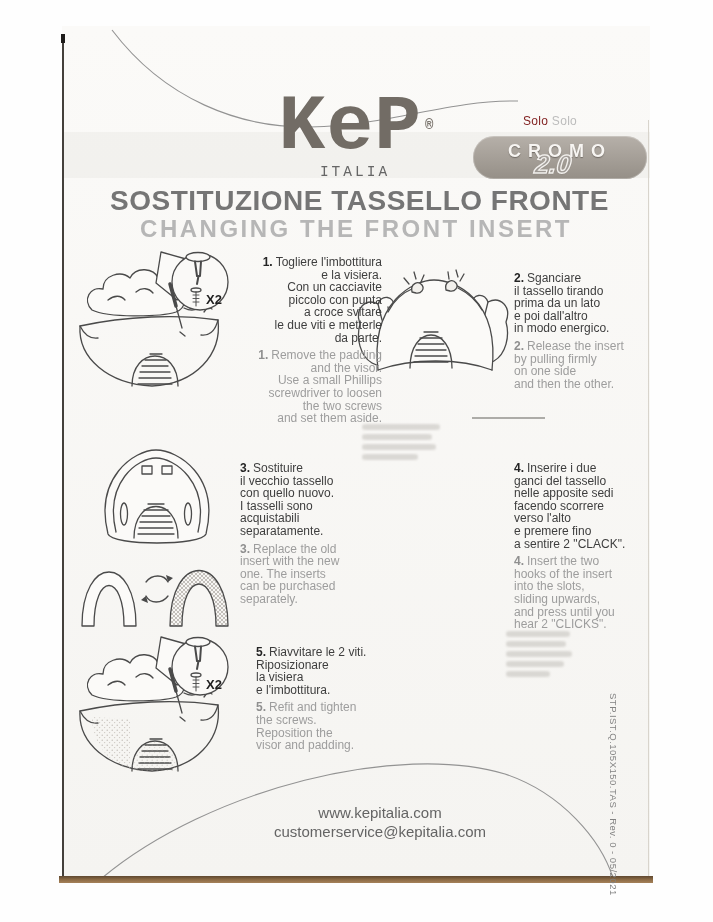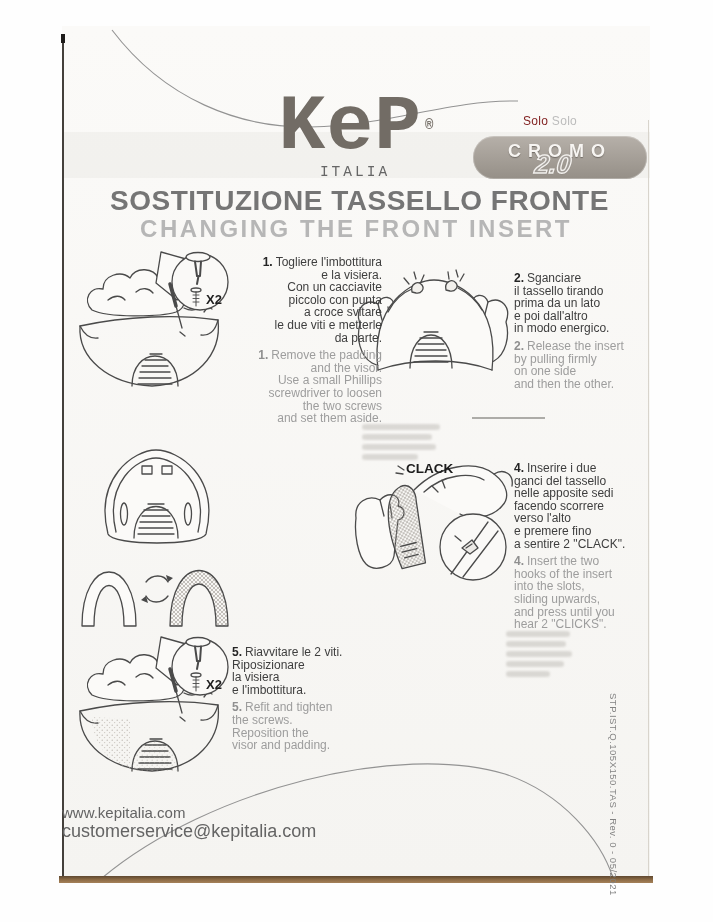--- a/index.html
+++ b/index.html
@@ -40,39 +40,39 @@
 
   
   .step-text{width:142px;font-size:12px;line-height:12.6px;}
   .para{margin:0;}
   .para .body{white-space:pre-line;}
   .para .num{margin-right:3px;font-weight:700;}
   .para.it{color:#3e3e3e;} .para.it .num{color:#242424;}
   .para.en{color:#9d9d9d;margin-top:5px;} .para.en .num{color:#8f8f8f;}
   .t1{left:240px;top:256px;text-align:right;} .t2{left:514px;top:272px;}
   .t3{left:240px;top:462px;} .t4{left:514px;top:462px;}
-  .t5{left:232px;top:646px;}
+  .t5{left:256px;top:646px;}
 
   
   .il{pointer-events:none;}
   .il1{left:66px;top:244px;} .il2{left:352px;top:250px;}
   .il3{left:76px;top:434px;} .il4{left:352px;top:446px;}
   .il5{left:66px;top:629px;}
   .il svg text{font-family:"Liberation Sans",sans-serif;}
 
   
   .ghost{opacity:.42;filter:blur(1.2px);}
   .ghost .bar{height:6px;border-radius:3px;background:#b2afa9;margin-bottom:4px;}
   .ghost-a{left:362px;top:424px;width:82px;}
   .ghost-b{left:506px;top:631px;width:68px;}
   .ghost-rule{left:472px;top:417px;width:73px;height:2px;background:#8d8b88;opacity:.7;}
 
   
-  .footer{left:62px;top:803px;width:588px;text-align:left;color:#646464;line-height:19px;}
-  .site{font-size:15px;} .email{font-size:18px;}
+  .footer{left:62px;top:803px;width:588px;text-align:center;color:#646464;line-height:19px;padding-left:24px;}
+  .site{font-size:15px;} .email{font-size:15px;}
   .side-code{left:608px;top:693px;height:222px;writing-mode:vertical-rl;
              font-size:9.5px;letter-spacing:.5px;color:#828282;white-space:nowrap;}
 </style>
 </head>
 <body>
 
 <div class="canvas">
 
   <svg width="0" height="0" style="position:absolute">
     <defs>
@@ -187,40 +187,20 @@
         <ellipse cx="48" cy="80" rx="3.5" ry="11"></ellipse>
         <ellipse cx="112" cy="80" rx="3.5" ry="11"></ellipse>
         <path d="M6,192 C6,120 60,120 60,192 L48,192 C48,138 18,138 18,192 Z" fill="#fcfbf9"></path>
         <path d="M94,192 C94,118 152,118 152,192 L140,192 C140,136 106,136 106,192 Z" fill="url(#tex)"></path>
         <path d="M70,148 C76,140 88,140 92,148 M92,162 C86,170 74,170 70,162"></path>
         <path d="M92,148 L90,141 L97,144 Z M70,162 L72,169 L65,166 Z" fill="#4a4a4a" stroke="none"></path>
       </g>
     </svg>
   </div>
 
-  <div class="abs il il4">
-    <svg width="168" height="152" viewBox="0 0 168 152">
-      <g fill="none" stroke="#4a4a4a" stroke-width="1.3" stroke-linecap="round" stroke-linejoin="round">
-        <path d="M62,44 C88,18 124,14 142,28 C156,39 158,52 150,60 C140,72 120,74 108,68" fill="#fbfaf8"></path>
-        <path d="M72,46 C92,28 118,26 132,34 M142,28 C152,22 162,28 160,40"></path>
-        <path d="M4,72 C2,56 16,48 28,54 C38,44 50,50 46,60 C54,62 54,72 46,74 L42,110 C40,122 22,126 14,118 C6,110 2,88 4,72 Z" fill="#fbfaf8"></path>
-        <path d="M28,54 L32,70 M38,58 L40,72"></path>
-        <g transform="rotate(-14 56 80)">
-          <path d="M40,120 C32,70 42,44 58,40 C68,38 72,48 70,58 L64,120 Z" fill="url(#tex)"></path>
-          <path d="M44,98 h16 M44,104 h15 M45,110 h14"></path>
-        </g>
-        <path d="M80,40 L86,46 M90,34 L93,42 M46,20 L52,24 M44,27 L51,28"></path>
-        <circle cx="121" cy="101" r="33" fill="#faf9f7"></circle>
-        <path d="M136,76 L99,128 M146,85 L111,131"></path>
-        <path d="M110,102 L120,94 L126,102 L118,108 Z" fill="#eceae6"></path>
-        <path d="M114,102 L120,98 M103,90 L109,95"></path>
-      </g>
-      <text x="54" y="27" font-size="13.5" font-weight="bold" fill="#1c1c1c">CLACK</text>
-    </svg>
-  </div>
 
   <div class="abs il il5">
     <svg width="172" height="158" viewBox="0 0 172 158">
       <use href="#helmet-screw"></use>
       <path d="M26,88 C26,116 46,136 64,140 L64,90 Z" fill="url(#dots)" opacity="0.7"></path>
       <path d="M66,142 C66,102 112,102 112,142 Z" fill="url(#dots)" opacity="0.45"></path>
       <text x="140" y="60" font-size="13" font-weight="bold" fill="#1f1f1f">X2</text>
     </svg>
   </div>
 
@@ -243,20 +223,33 @@
     <p class="para it"><b class="num">2.</b><span class="body">Sganciare
 il tassello tirando
 prima da un lato
 e poi dall'altro
 in modo energico.</span></p>
     <p class="para en"><b class="num">2.</b><span class="body">Release the insert
 by pulling firmly
 on one side
 and then the other.</span></p>
   </div>
+  <div class="abs step-text t3">
+    <p class="para it"><b class="num">3.</b><span class="body">Sostituire
+il vecchio tassello
+con quello nuovo.
+I tasselli sono
+acquistabili
+separatamente.</span></p>
+    <p class="para en"><b class="num">3.</b><span class="body">Replace the old
+insert with the new
+one. The inserts
+can be purchased
+separately.</span></p>
+  </div>
   <div class="abs step-text t4">
     <p class="para it"><b class="num">4.</b><span class="body">Inserire i due
 ganci del tassello
 nelle apposite sedi
 facendo scorrere
 verso l'alto
 e premere fino
 a sentire 2 "CLACK".</span></p>
     <p class="para en"><b class="num">4.</b><span class="body">Insert the two
 hooks of the insert

